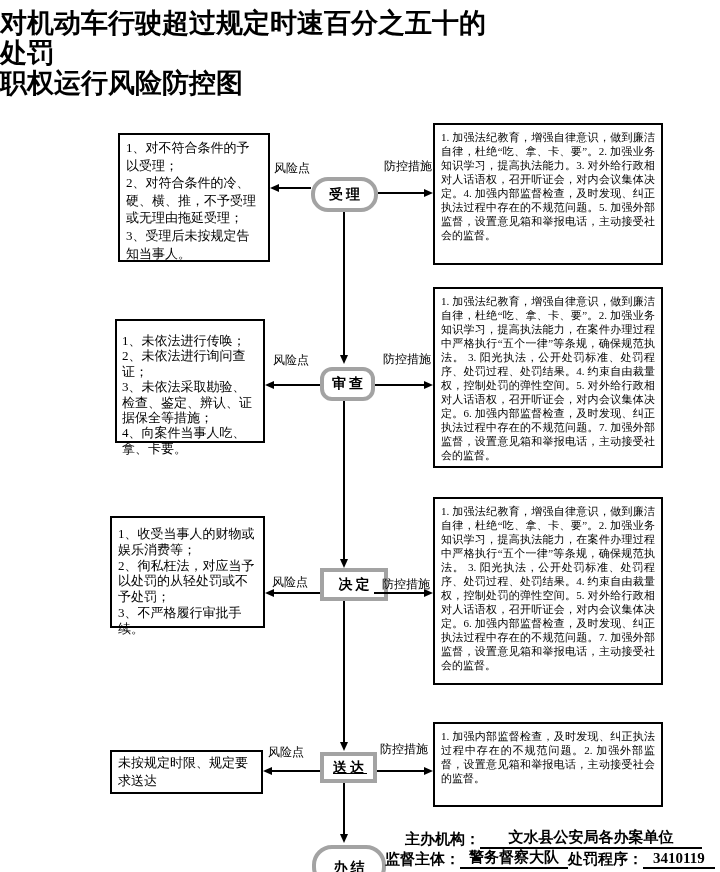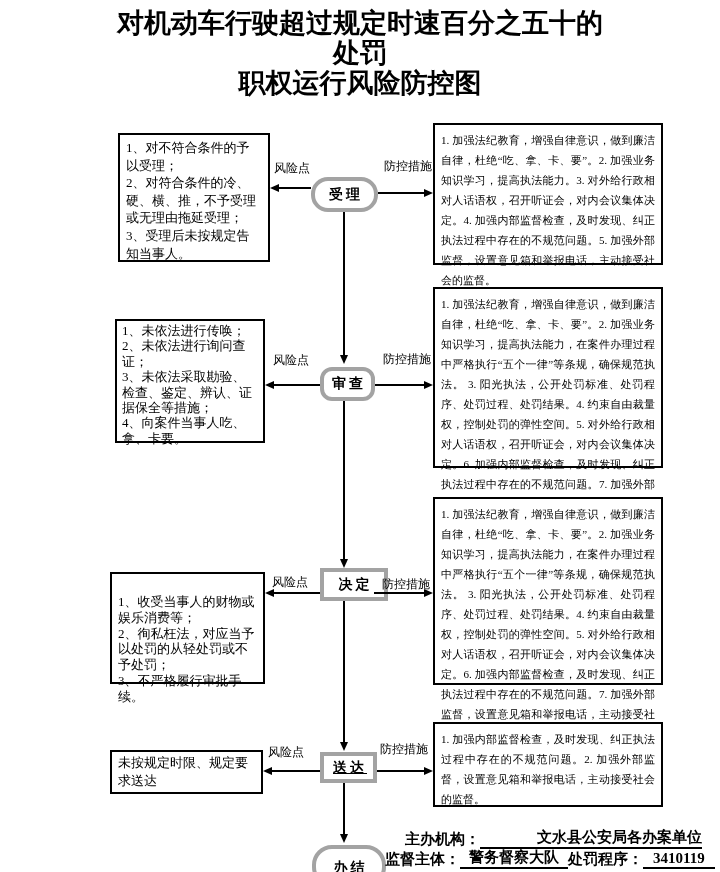--- a/index.html
+++ b/index.html
@@ -2,25 +2,25 @@
 <html><head>
 <meta charset="utf-8">
 <style>
   * { margin:0; padding:0; box-sizing:border-box; }
   html,body { background:#fff; }
   .page {
     position:relative; width:720px; height:872px; overflow:hidden;
     background:#fff; color:#000;
     font-family:"Liberation Serif","DejaVu Serif",serif;
   }
-  .title { position:absolute; left:0; top:8px; width:100%; text-align:center;
+  .title { position:absolute; left:0; top:8px; width:100%; text-align:left;
            font-weight:bold; font-size:27px; line-height:30px; }
   .box { position:absolute; border:2px solid #000; background:#fff; }
   .risk-box { font-size:13px; white-space:pre-wrap; }
-  .ctl-box  { font-size:11px; line-height:20px; padding:5px 6px; text-align:justify; }
+  .ctl-box  { font-size:11px; line-height:14px; padding:5px 6px; text-align:justify; }
   .node { position:absolute; border:4px solid #a3a3a3; background:#fff;
           display:flex; align-items:center; justify-content:center;
           font-size:14px; font-weight:bold; letter-spacing:3px; text-indent:3px; }
   .stadium { border-radius:17px; }
   .lbl { position:absolute; font-size:12px; white-space:nowrap; }
   .hline { position:absolute; height:0; border-top:2px solid #000; }
   .vline { position:absolute; width:0; border-left:2px solid #000; }
   .head-left  { position:absolute; width:0; height:0;
                 border-top:4px solid transparent; border-bottom:4px solid transparent;
                 border-right:9px solid #000; }
@@ -35,31 +35,31 @@
   .r1-risk { left:118px; top:133px; width:152px; height:129px; line-height:17.6px; padding:4px 6px; }
   .n1 { left:311px; top:177px; width:67px; height:35px; }
   .r1-risklbl { left:274px; top:160px; }
   .r1-ctllbl  { left:384px; top:158px; }
   .r1-al { left:279px; top:187px; width:32px; } .r1-alh { left:270px; top:184px; }
   .r1-ar { left:378px; top:192px; width:48px; } .r1-arh { left:424px; top:189px; }
   .r1-ctl { left:433px; top:123px; width:230px; height:142px; }
   .v1 { left:343px; top:212px; height:143px; } .v1h { left:340px; top:355px; }
 
   
-  .r2-risk { left:115px; top:319px; width:150px; height:124px; line-height:15.4px; padding:2px 5px; }
+  .r2-risk { left:115px; top:319px; width:150px; height:124px; line-height:15.4px; padding:12px 5px; }
   .n2 { left:320px; top:367px; width:55px; height:34px; border-radius:12px; }
   .r2-risklbl { left:273px; top:352px; }
   .r2-ctllbl  { left:383px; top:351px; }
   .r2-al { left:274px; top:384px; width:46px; } .r2-alh { left:265px; top:381px; }
   .r2-ar { left:375px; top:384px; width:50px; } .r2-arh { left:424px; top:381px; }
   .r2-ctl { left:433px; top:287px; width:230px; height:181px; }
   .v2 { left:343px; top:401px; height:160px; } .v2h { left:340px; top:559px; }
 
   
-  .r3-risk { left:110px; top:572px; width:155px; height:112px; line-height:15.8px; padding:20px 6px; }
+  .r3-risk { left:110px; top:516px; width:155px; height:112px; line-height:15.8px; padding:8px 6px; }
   .n3 { left:320px; top:568px; width:68px; height:33px; }
   .r3-risklbl { left:272px; top:574px; }
   .r3-ctllbl  { left:382px; top:576px; }
   .r3-al { left:274px; top:592px; width:46px; } .r3-alh { left:265px; top:589px; }
   .r3-ar { left:374px; top:592px; width:51px; } .r3-arh { left:424px; top:589px; }
   .r3-ctl { left:433px; top:497px; width:230px; height:188px; }
   .v3 { left:343px; top:601px; height:143px; } .v3h { left:340px; top:742px; }
 
   
   .r4-risk { left:110px; top:750px; width:153px; height:44px; line-height:18px; padding:2px 6px; }
@@ -72,21 +72,21 @@
   .r4-ctl { left:433px; top:722px; width:230px; height:85px; }
   .v4 { left:343px; top:783px; height:52px; } .v4h { left:340px; top:834px; }
 
   
   .n5 { left:312px; top:845px; width:74px; height:42px; border-radius:20px; align-items:flex-start; padding-top:10px; }
 
   
   .footer-line { position:absolute; font-size:15px; font-weight:bold; white-space:nowrap; display:flex; align-items:flex-end; }
   .f1 { left:405px; top:828px; }
   .f2 { left:385px; top:848px; }
-  .blank { border-bottom:2px solid #000; text-align:right; display:inline-block; }
+  .blank { border-bottom:2px solid #000; text-align:center; display:inline-block; }
   .b1 { width:222px; }
   .b2 { padding:0 9px; }
   .b3 { padding:0 10px; font-family:"Liberation Serif","DejaVu Serif",serif; }
 </style>
 </head>
 <body>
 
 <div class="page">
 
   <div class="title">

